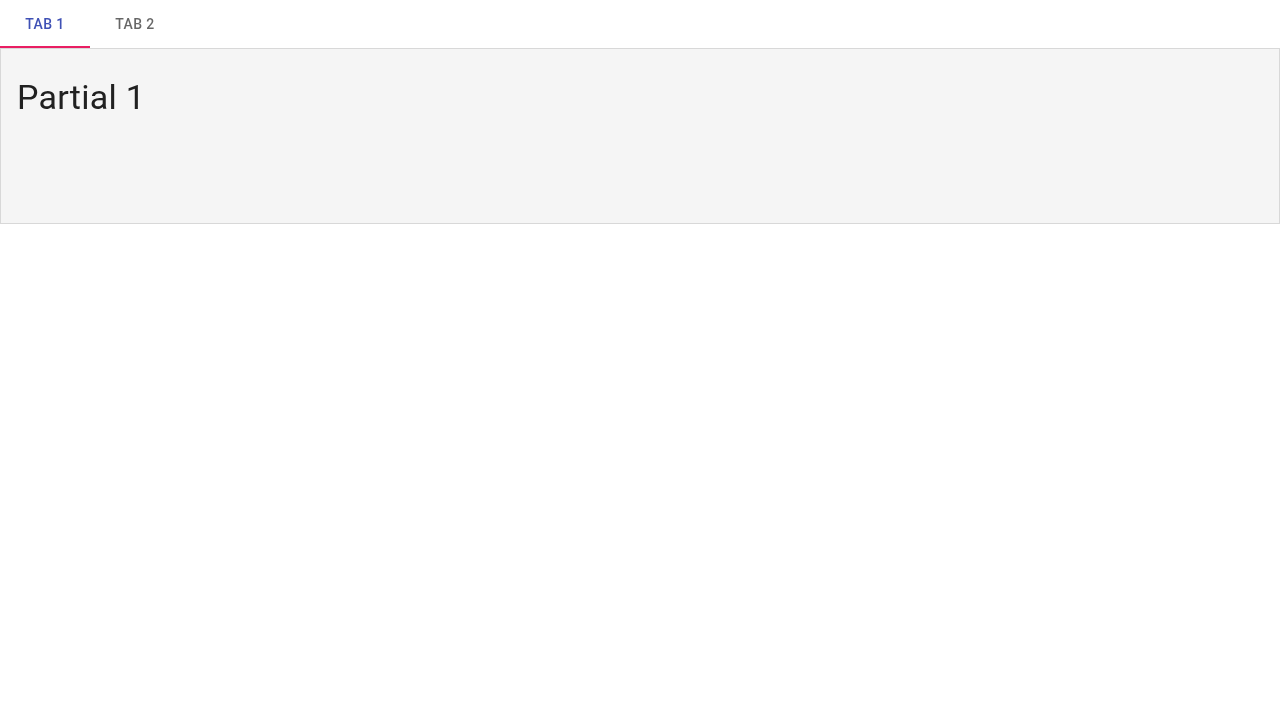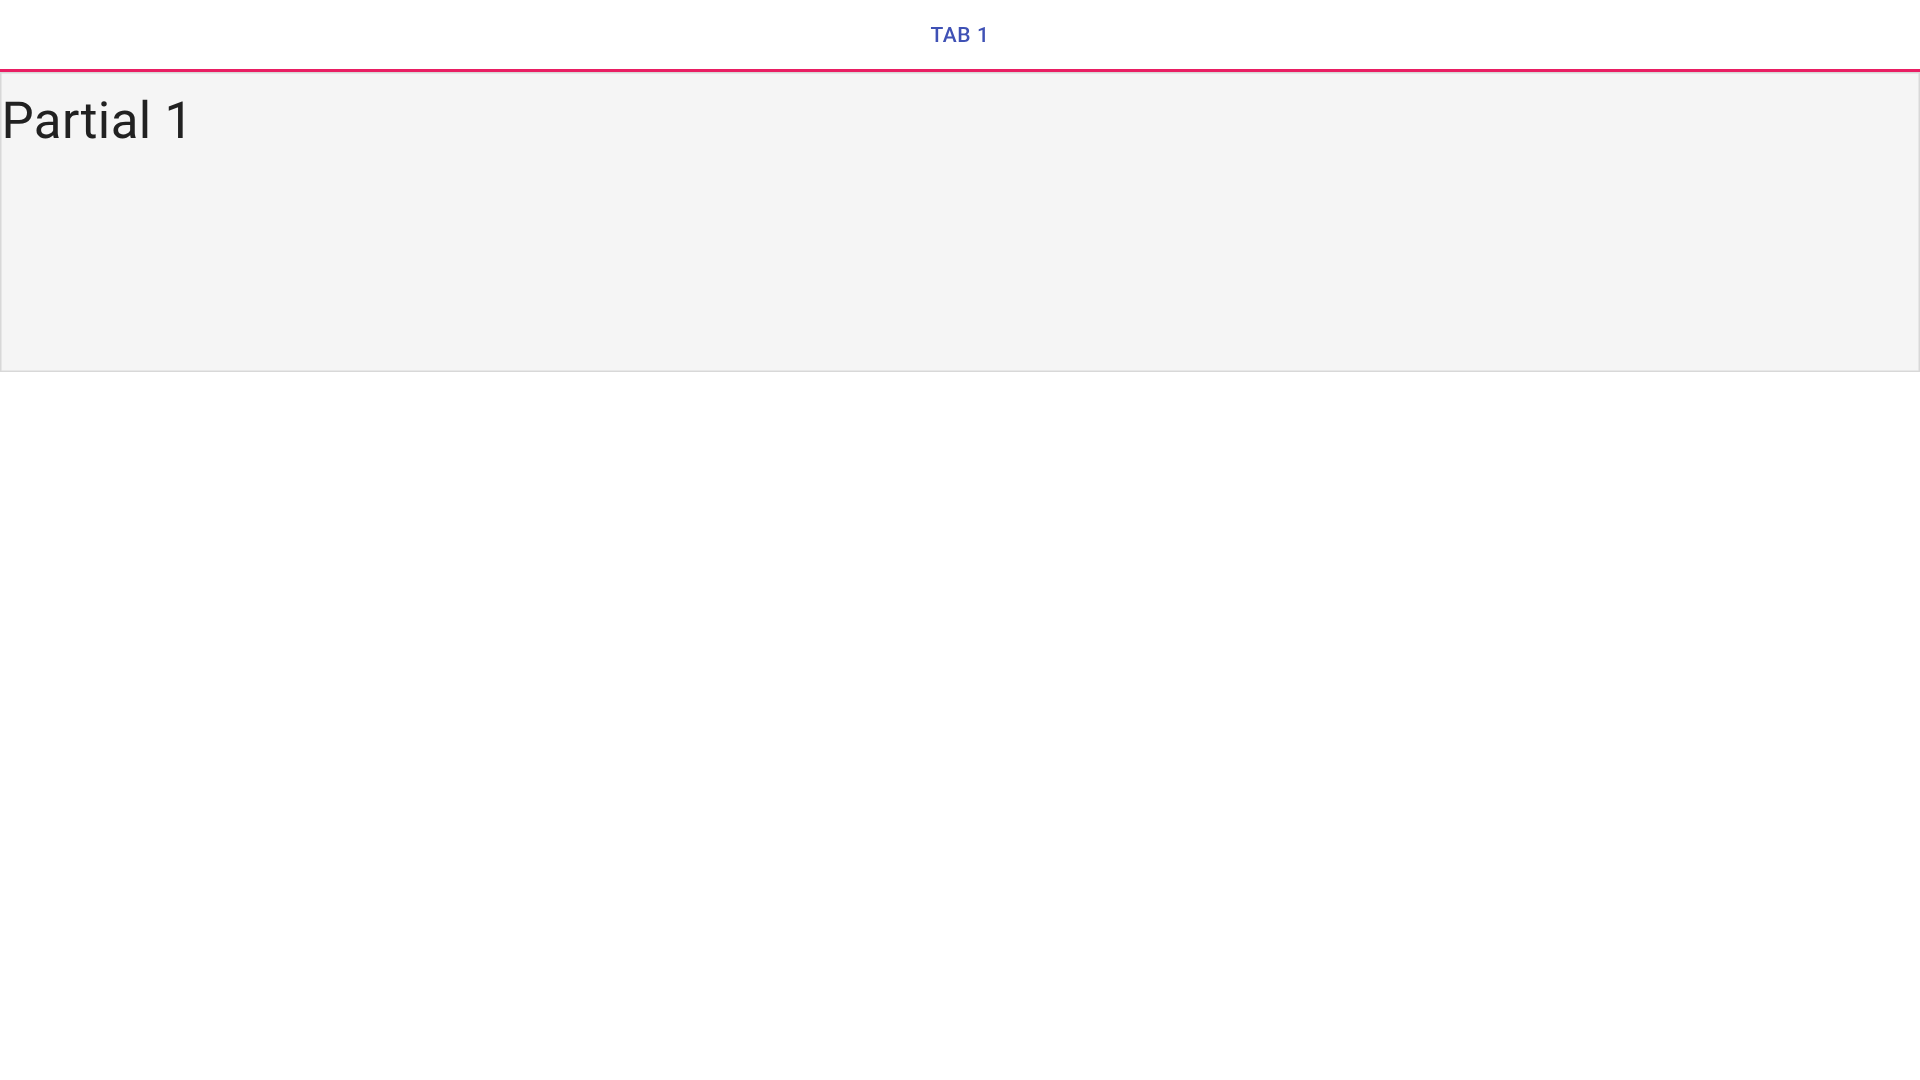--- a/index.html
+++ b/index.html
@@ -1,19 +1,18 @@
 <!DOCTYPE html>
 <html><head>
   <meta charset="utf-8">
   <style>
     * {
       margin: 0;
       padding: 0;
       box-sizing: border-box;
-      flex-direction: column;
     }
     body {
       font-family: Roboto, -apple-system, BlinkMacSystemFont, "Segoe UI", Helvetica, Arial, sans-serif;
       width: 1280px;
       height: 720px;
       background: #ffffff;
     }
     .tabs-bar {
       display: flex;
       height: 48px;
@@ -42,38 +41,41 @@
       position: absolute;
       bottom: 0;
       left: 0;
       right: 0;
       height: 2px;
       background: #e91e63;
     }
     .content-panel {
       border: 1px solid #d8d8d8;
       background: #f5f5f5;
-      height: 200px;
-      padding: 0;
+      height: 176px;
+      padding: 16px;
       margin: 0;
     }
     .content-heading {
       font-size: 34px;
       font-weight: 400;
       line-height: 1.235;
       letter-spacing: 0.00735em;
       color: #212121;
       margin-top: 12px;
       margin-bottom: 0;
     }
   </style>
 </head>
 <body>
 
 <div class="tabs-bar">
   <div class="tab active">
     <span>Tab 1</span>
   </div>
+  <div class="tab">
+    <span>Tab 2</span>
+  </div>
 </div>
 
 <div class="content-panel">
   <h4 class="content-heading">Partial 1</h4>
 </div>
 
 </body></html>

